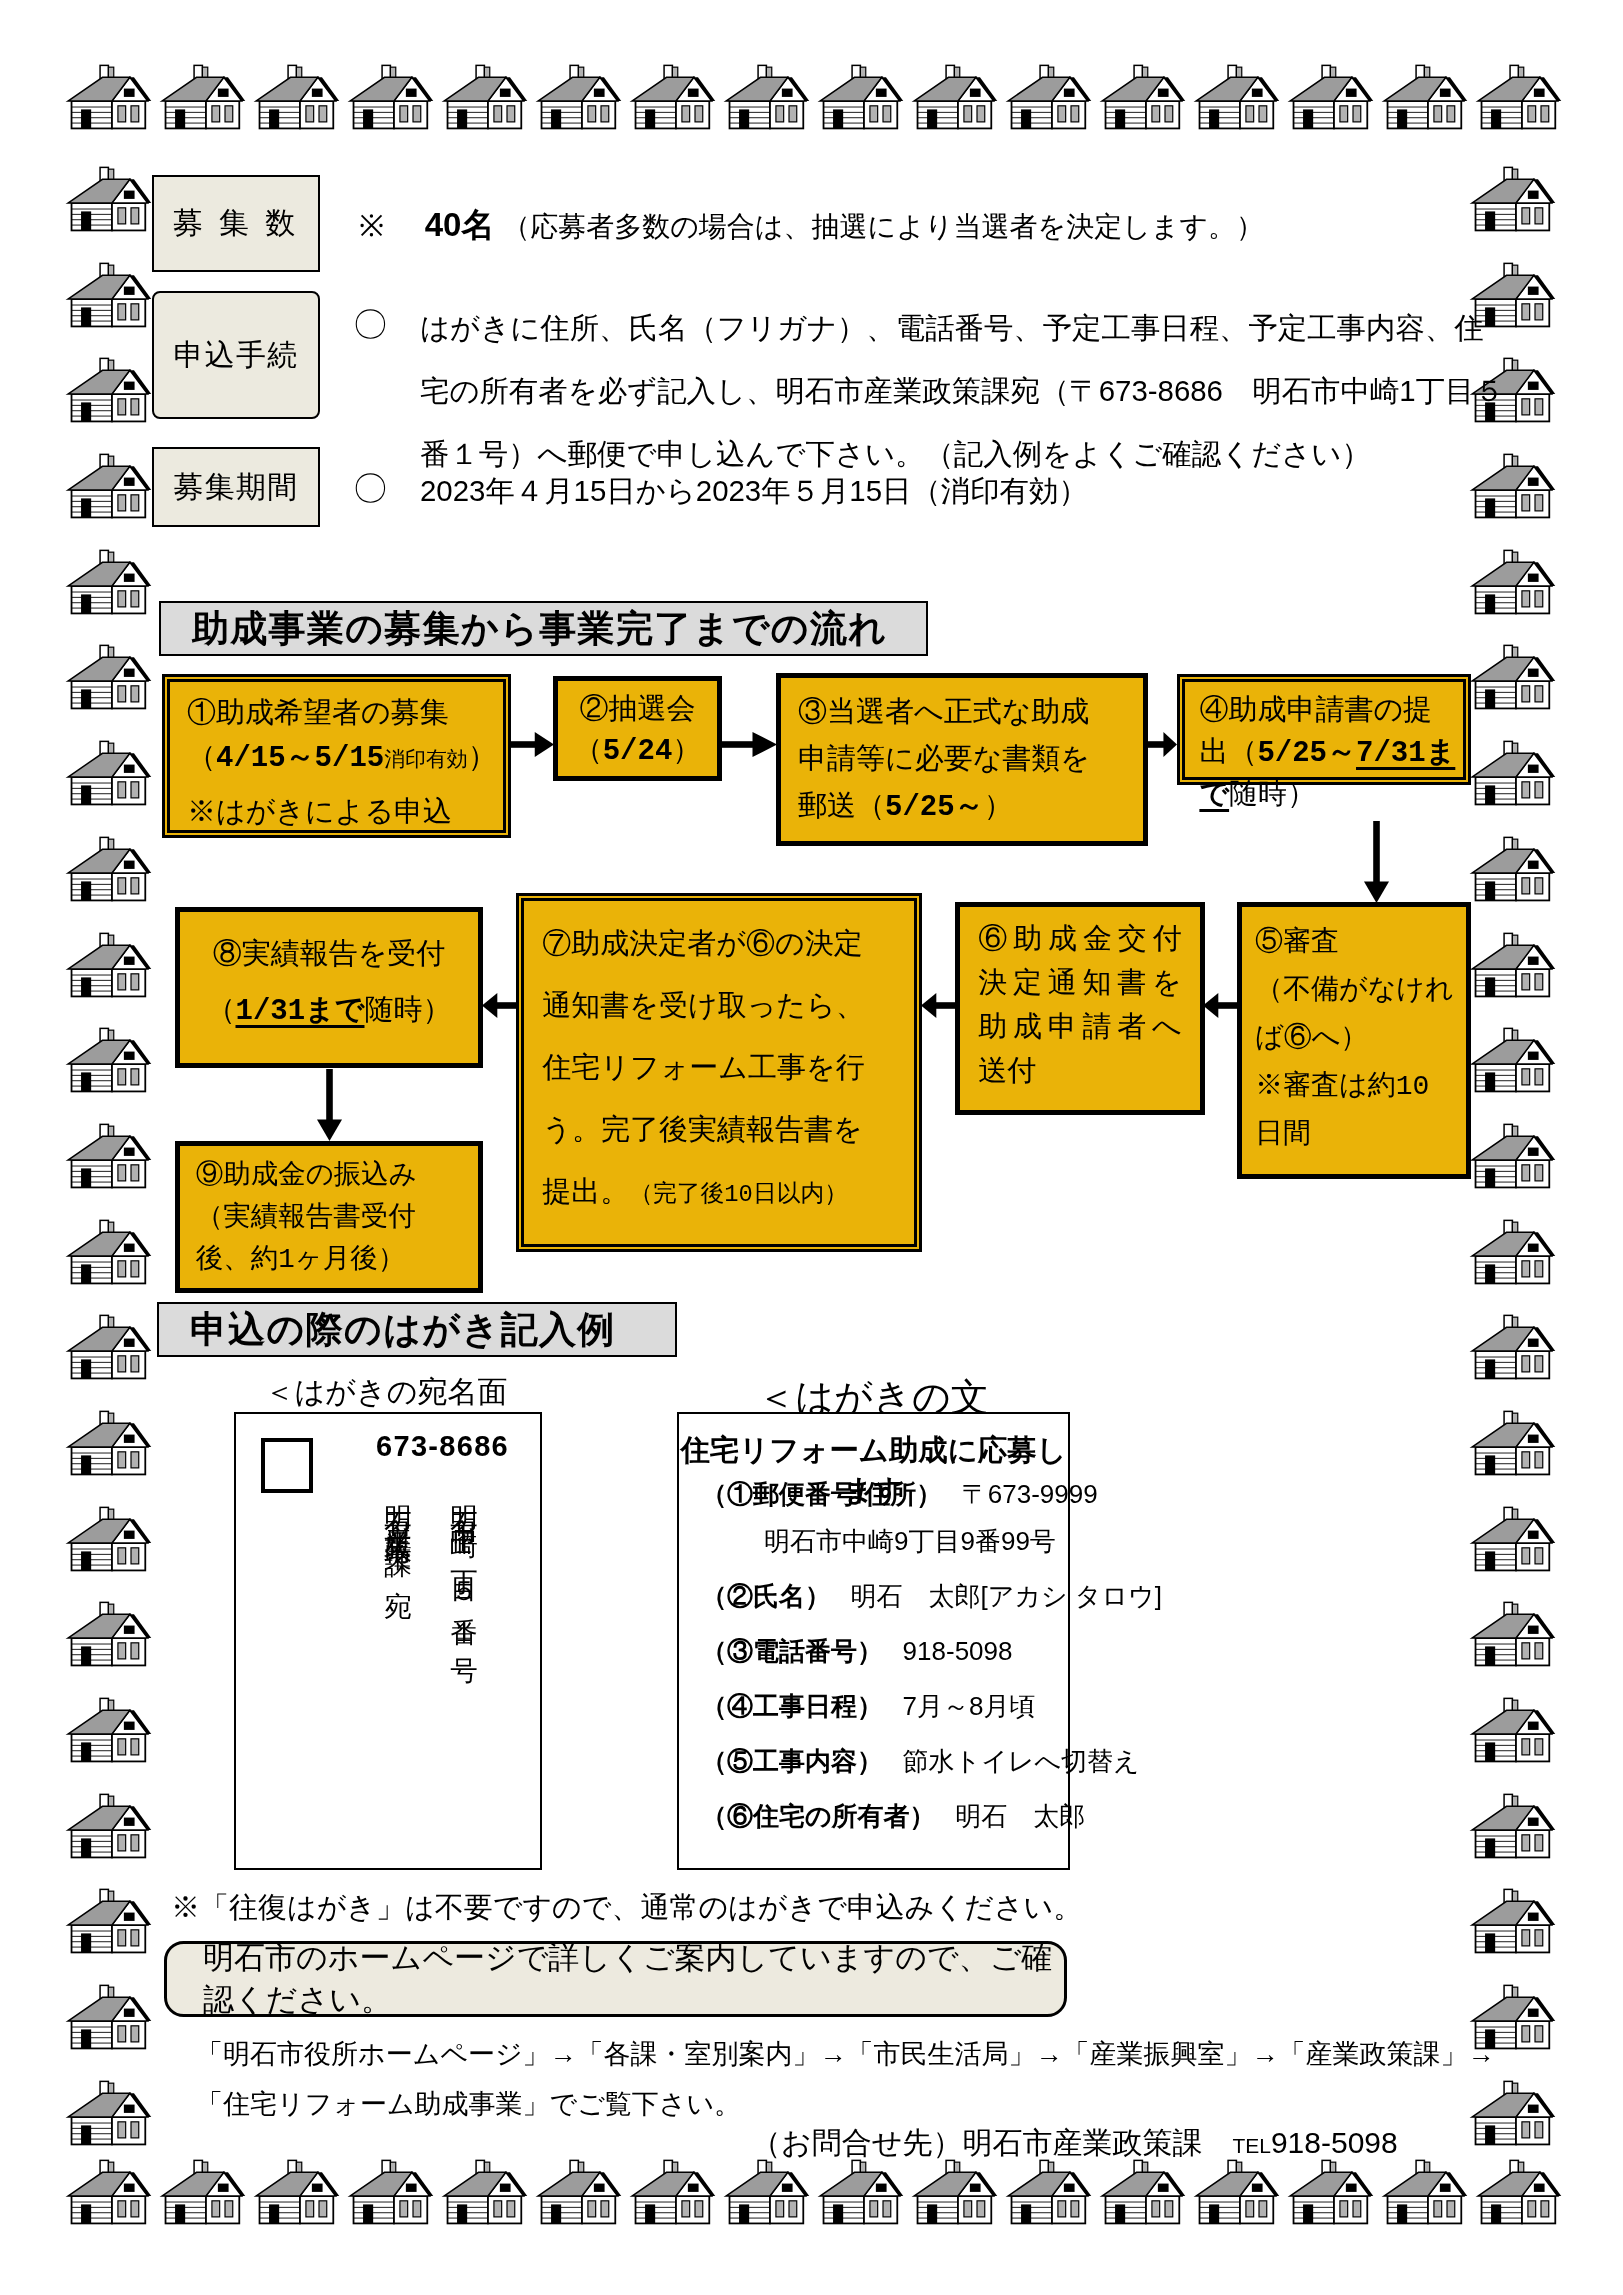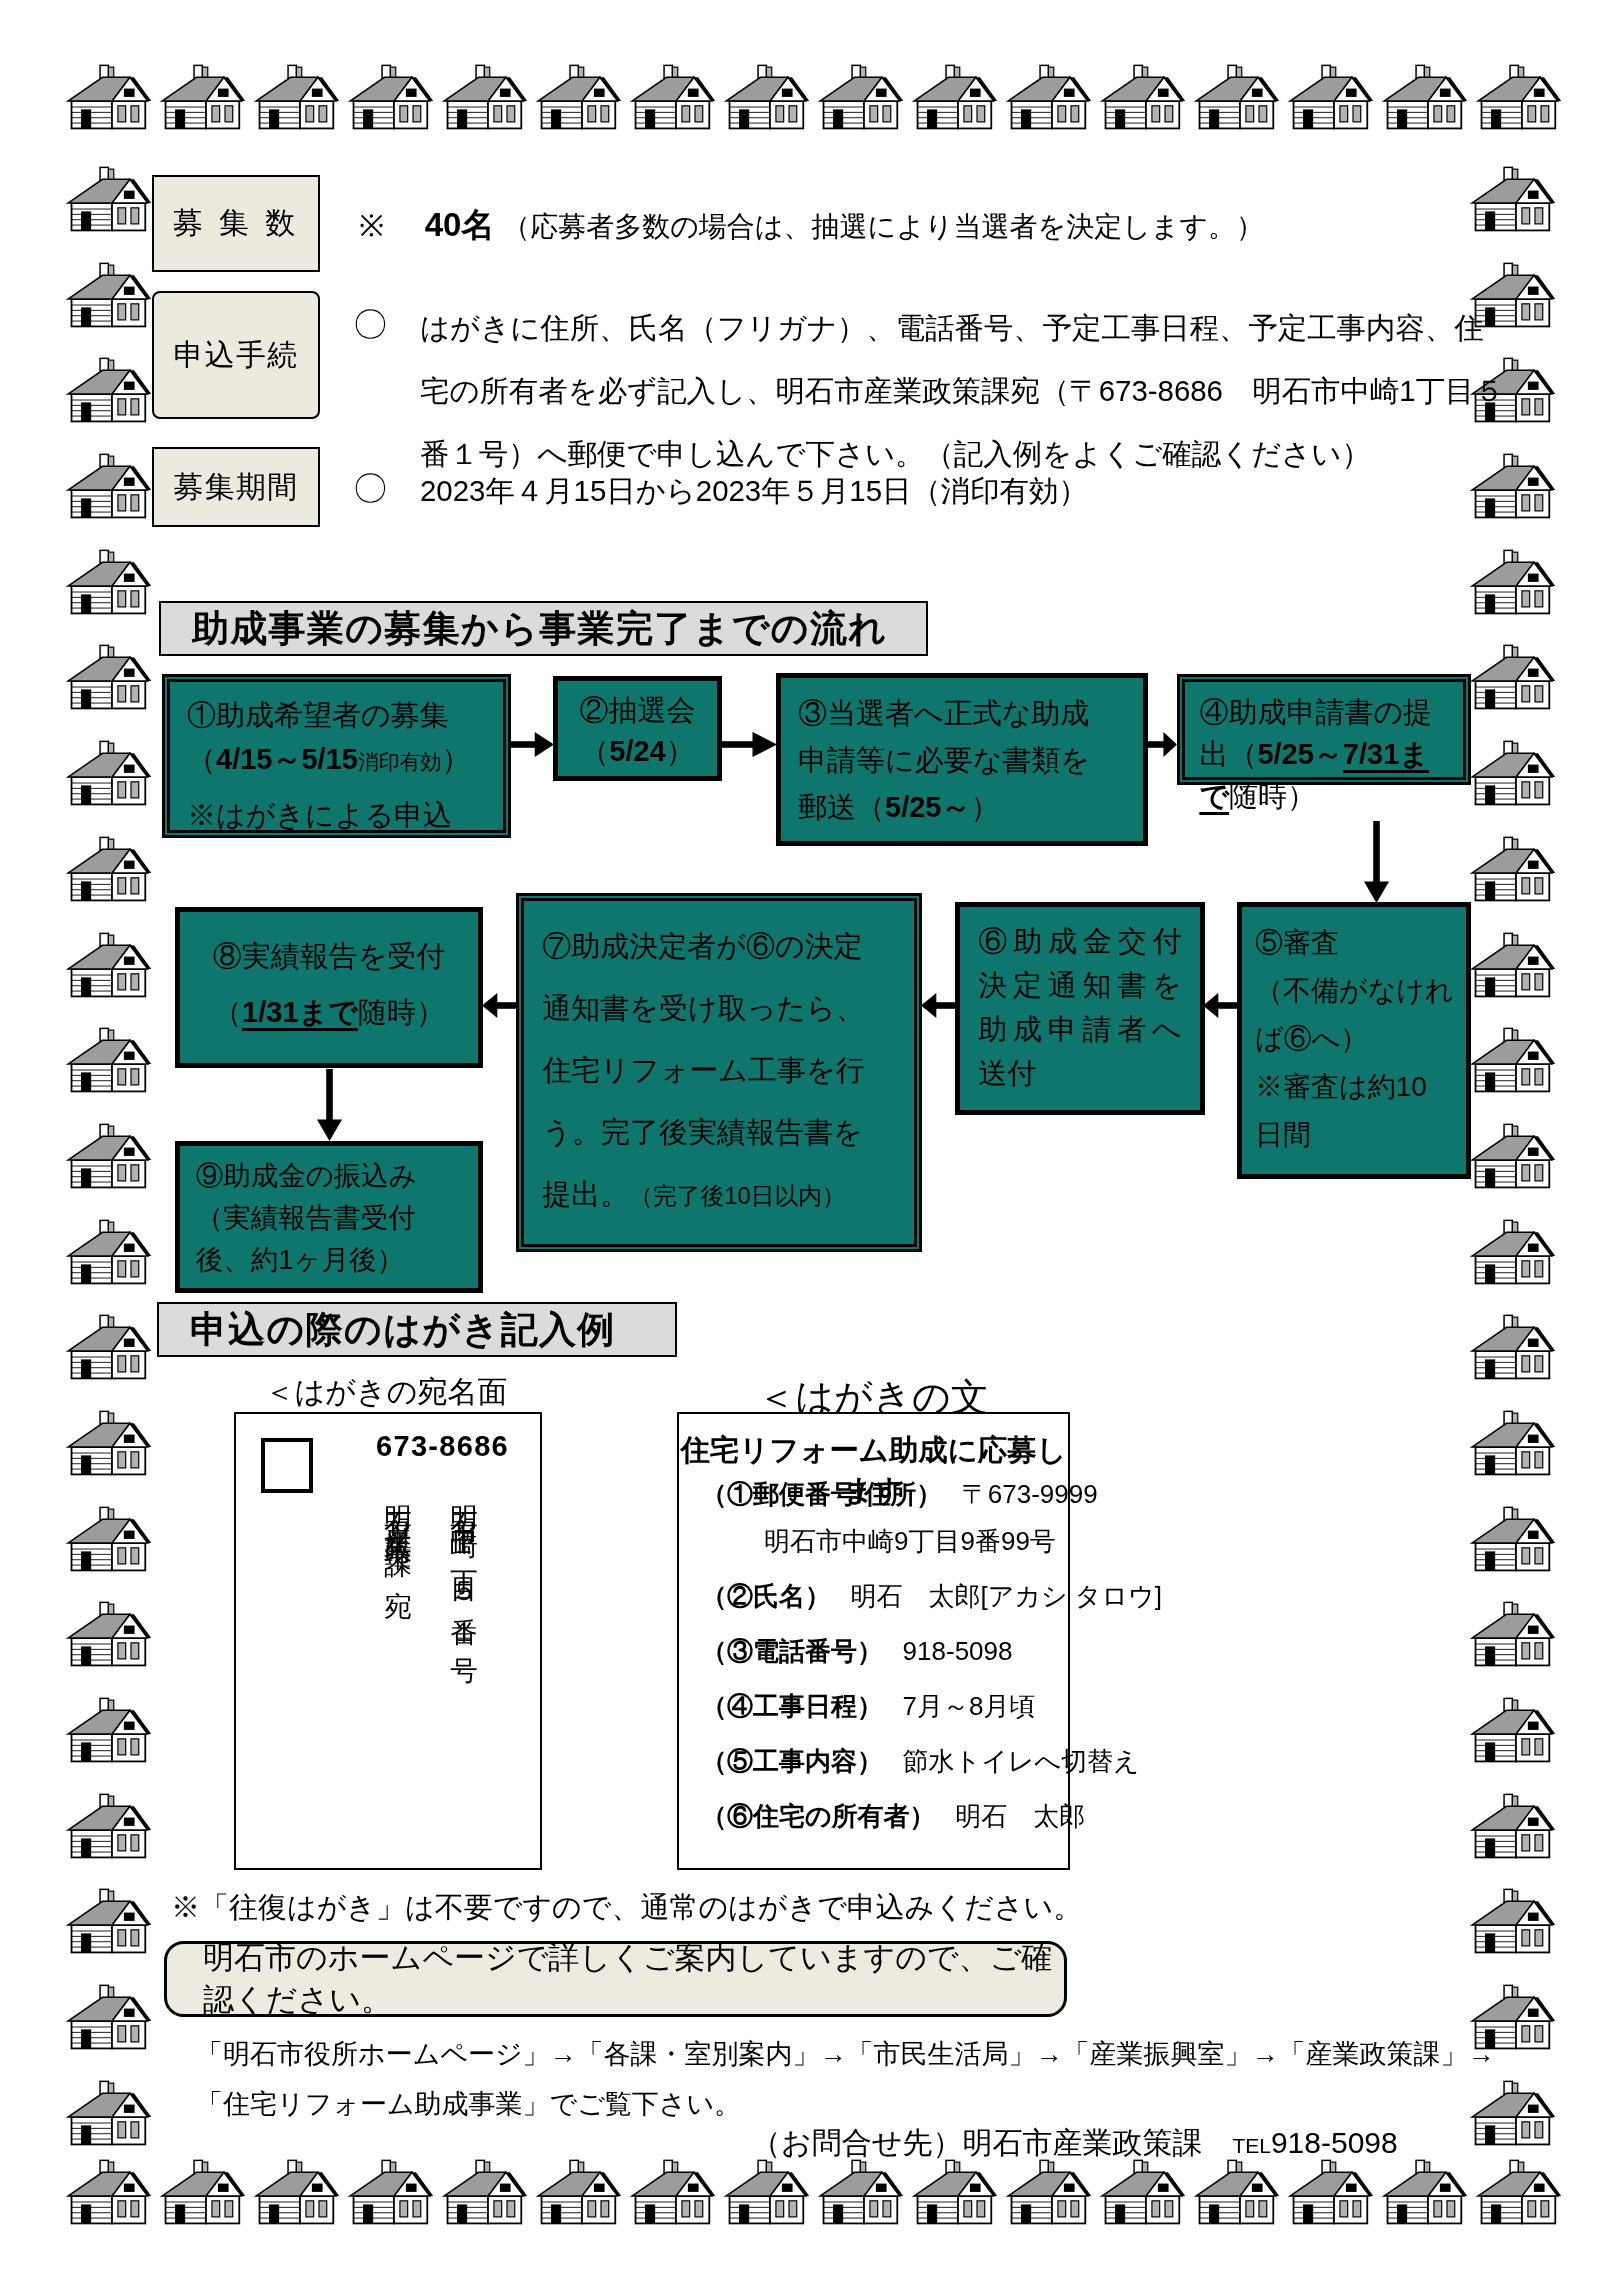--- a/index.html
+++ b/index.html
@@ -24,21 +24,21 @@
   .bodytext { font-size:29.4px; line-height:63px; text-align:justify; }
 
   
   .heading-bar {
     background:#dbdbdb; border:2.6px solid #000; box-sizing:border-box;
     font-weight:bold; font-size:37px; letter-spacing:1.3px;
     display:flex; align-items:center; padding-left:31px;
   }
 
   
-  .fbox { position:absolute; box-sizing:border-box; font-size:29px; background:#0f766e; }
+  .fbox { position:absolute; box-sizing:border-box; font-size:29px; background:#eab308;font-family:Liberation Mono, monospace; }
   .fbox.solid { border:5.9px solid #000; }
   .fbox.dbl   { border:8.5px double #000; }
   .fbox .ln { white-space:nowrap; }
   .b { font-weight:bold; }
   .u { text-decoration:underline; text-decoration-thickness:2.6px; text-underline-offset:5.9px; }
   .sm { font-size:0.72em; }
   .sm2 { font-size:0.82em; }
   .jst { text-align:justify; text-align-last:justify; }
 
   

